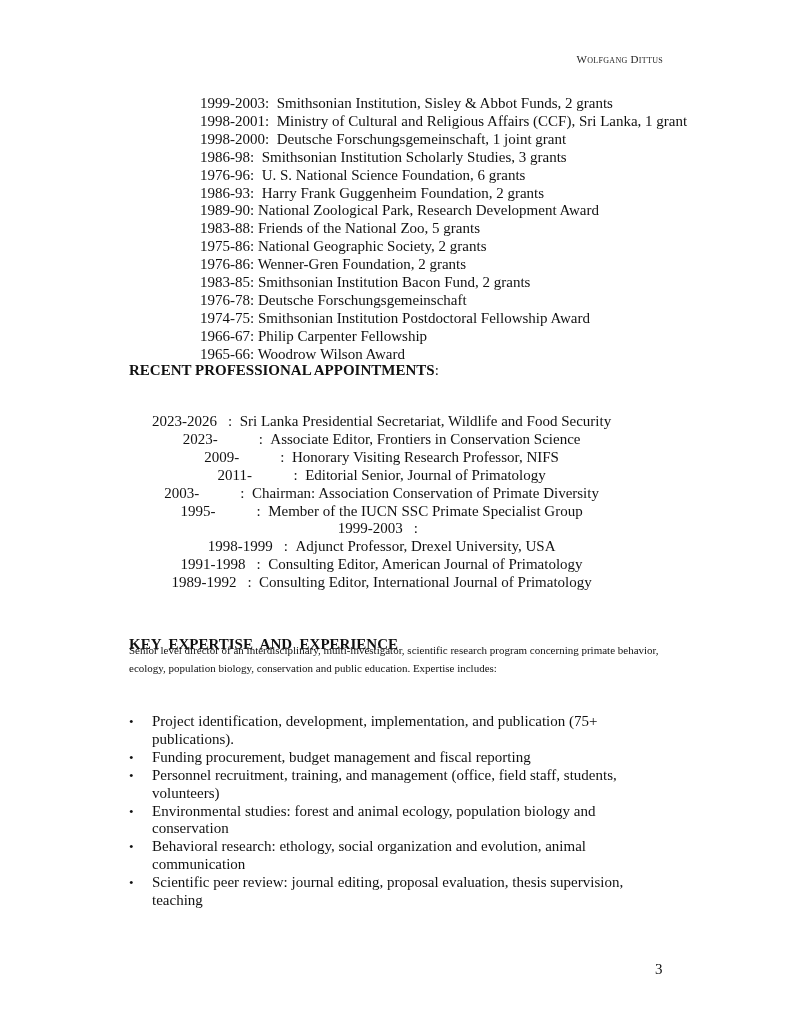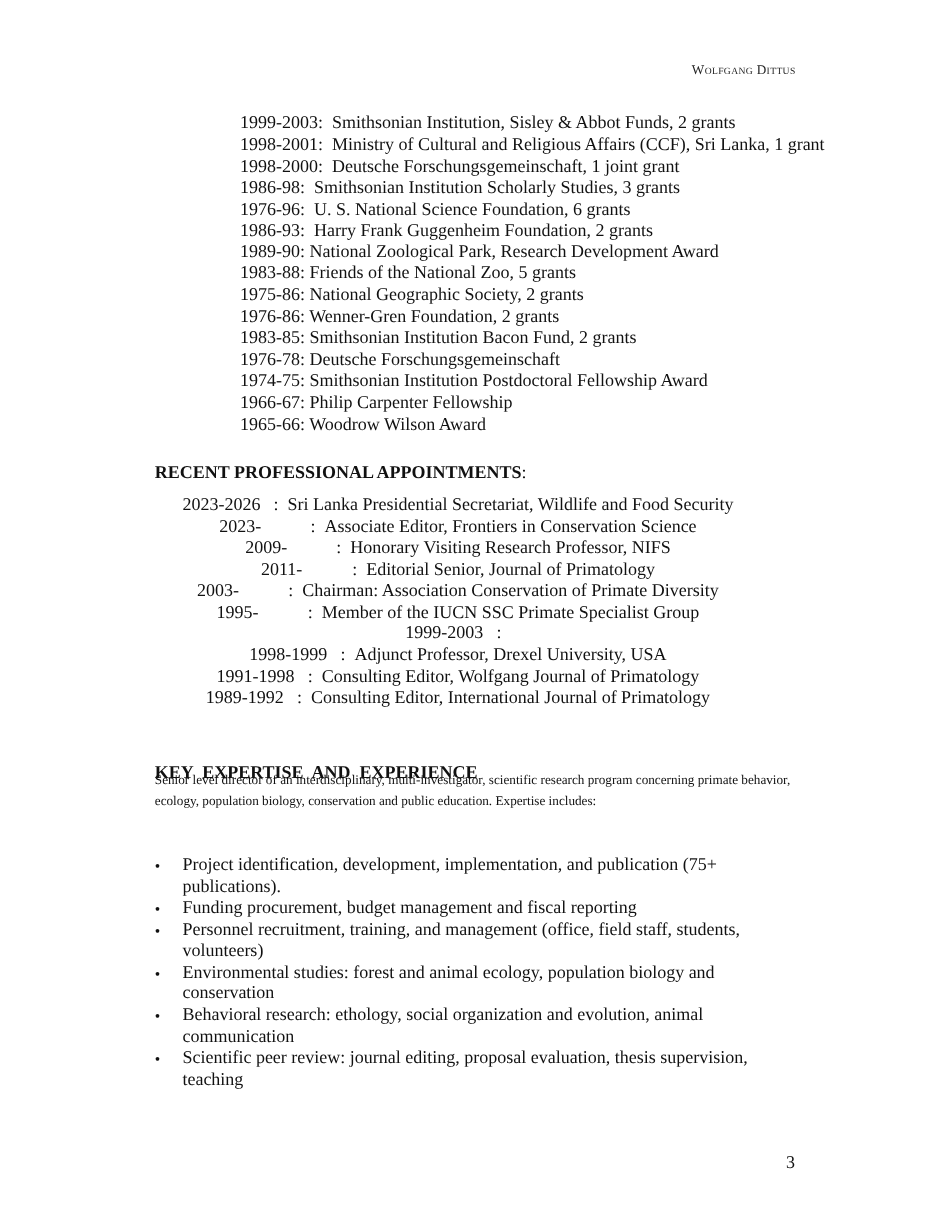--- a/index.html
+++ b/index.html
@@ -34,21 +34,21 @@
     }
     .grants .row { white-space: pre; }
     .section-heading {
       position: absolute;
       left: 129px;
       font-size: 15px;
       font-weight: bold;
       white-space: pre;
     }
     .section-heading .colon { font-weight: normal; }
-    #appt-heading { top: 386px; text-align: center; }
+    #appt-heading { top: 362px; text-align: center; }
     .appointments {
       position: absolute;
       top: 413px;
       left: 152px;
       font-size: 15px;
       line-height: 17.9px;
     }
     .appointments .row { display: flex; white-space: pre; justify-content: center; }
     .appointments .years { width: 76px; display: inline-block; }
     .appointments .colon { display: inline-block; }
@@ -116,21 +116,21 @@
 
 <div class="appointments">
   <div class="row"><span class="years">2023-2026</span><span class="colon">:  </span><span>Sri Lanka Presidential Secretariat, Wildlife and Food Security</span></div>
   <div class="row"><span class="years">2023-</span><span class="colon">:  </span><span>Associate Editor, Frontiers in Conservation Science</span></div>
   <div class="row"><span class="years">2009-</span><span class="colon">:  </span><span>Honorary Visiting Research Professor, NIFS</span></div>
   <div class="row"><span class="years">2011-</span><span class="colon">:  </span><span>Editorial Senior, Journal of Primatology</span></div>
   <div class="row"><span class="years">2003-</span><span class="colon">:  </span><span>Chairman: Association Conservation of Primate Diversity</span></div>
   <div class="row"><span class="years">1995-</span><span class="colon">:  </span><span>Member of the IUCN SSC Primate Specialist Group</span></div>
   <div class="row"><span class="years">1999-2003</span><span class="colon">:  </span></div>
   <div class="row"><span class="years">1998-1999</span><span class="colon">:  </span><span>Adjunct Professor, Drexel University, USA</span></div>
-  <div class="row"><span class="years">1991-1998</span><span class="colon">:  </span><span>Consulting Editor, Wolfgang Journal of Primatology</span></div>
+  <div class="row"><span class="years">1991-1998</span><span class="colon">:  </span><span>Consulting Editor, American Journal of Primatology</span></div>
   <div class="row"><span class="years">1989-1992</span><span class="colon">:  </span><span>Consulting Editor, International Journal of Primatology</span></div>
 </div>
 
 <div class="section-heading" id="expertise-heading">KEY  EXPERTISE  AND  EXPERIENCE</div>
 
 <div class="summary">Senior level director of an interdisciplinary, multi-investigator, scientific research program concerning primate behavior, ecology, population biology, conservation and public education.  Expertise includes:</div>
 
 <ul class="bullets">
   <li><span class="bullet">•</span><span>Project identification, development, implementation, and publication (75+ publications).</span></li>
   <li><span class="bullet">•</span><span>Funding procurement, budget management and fiscal reporting</span></li>

